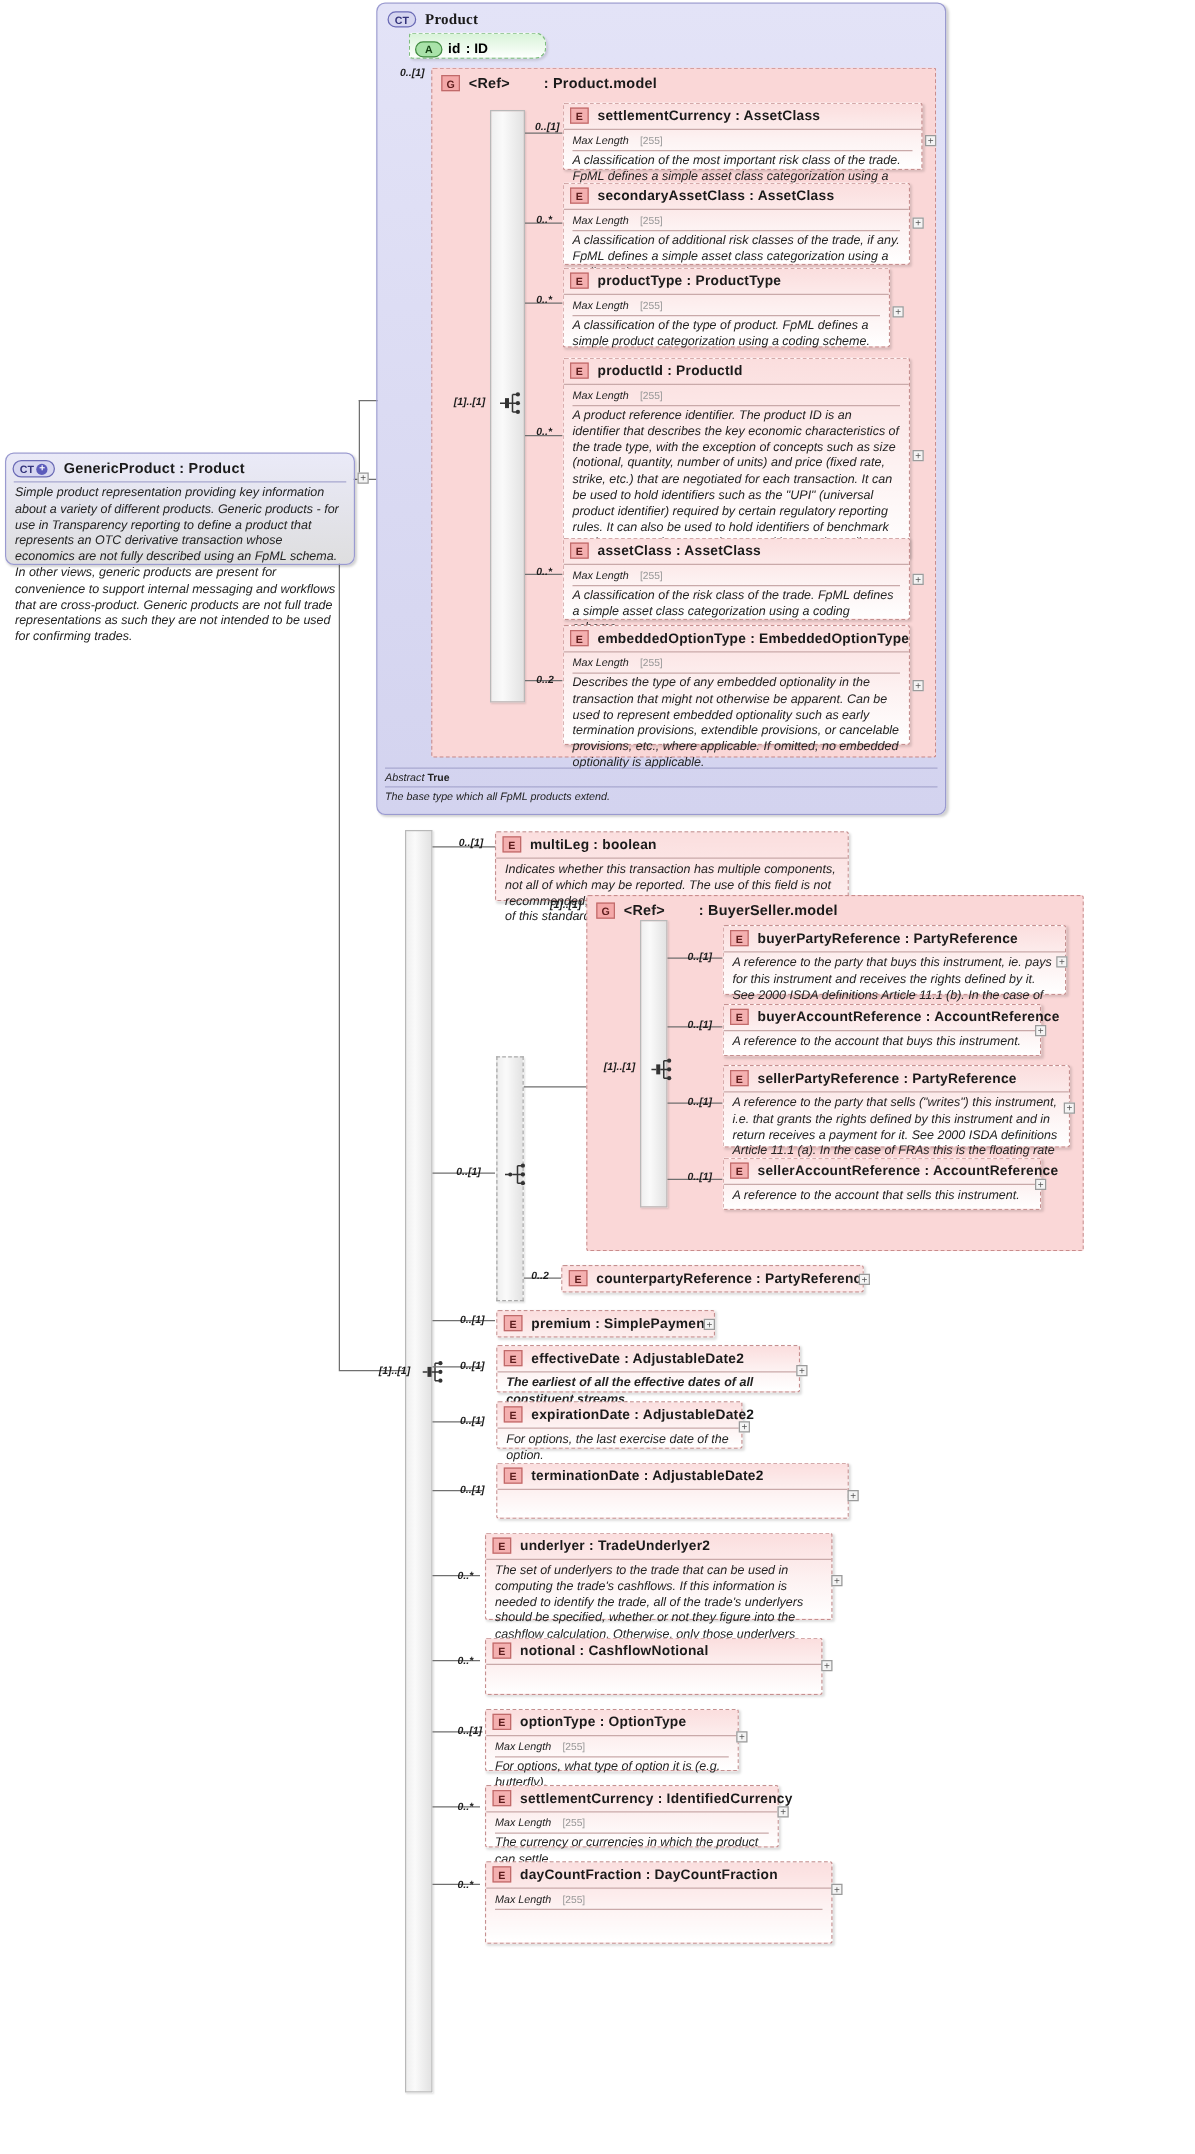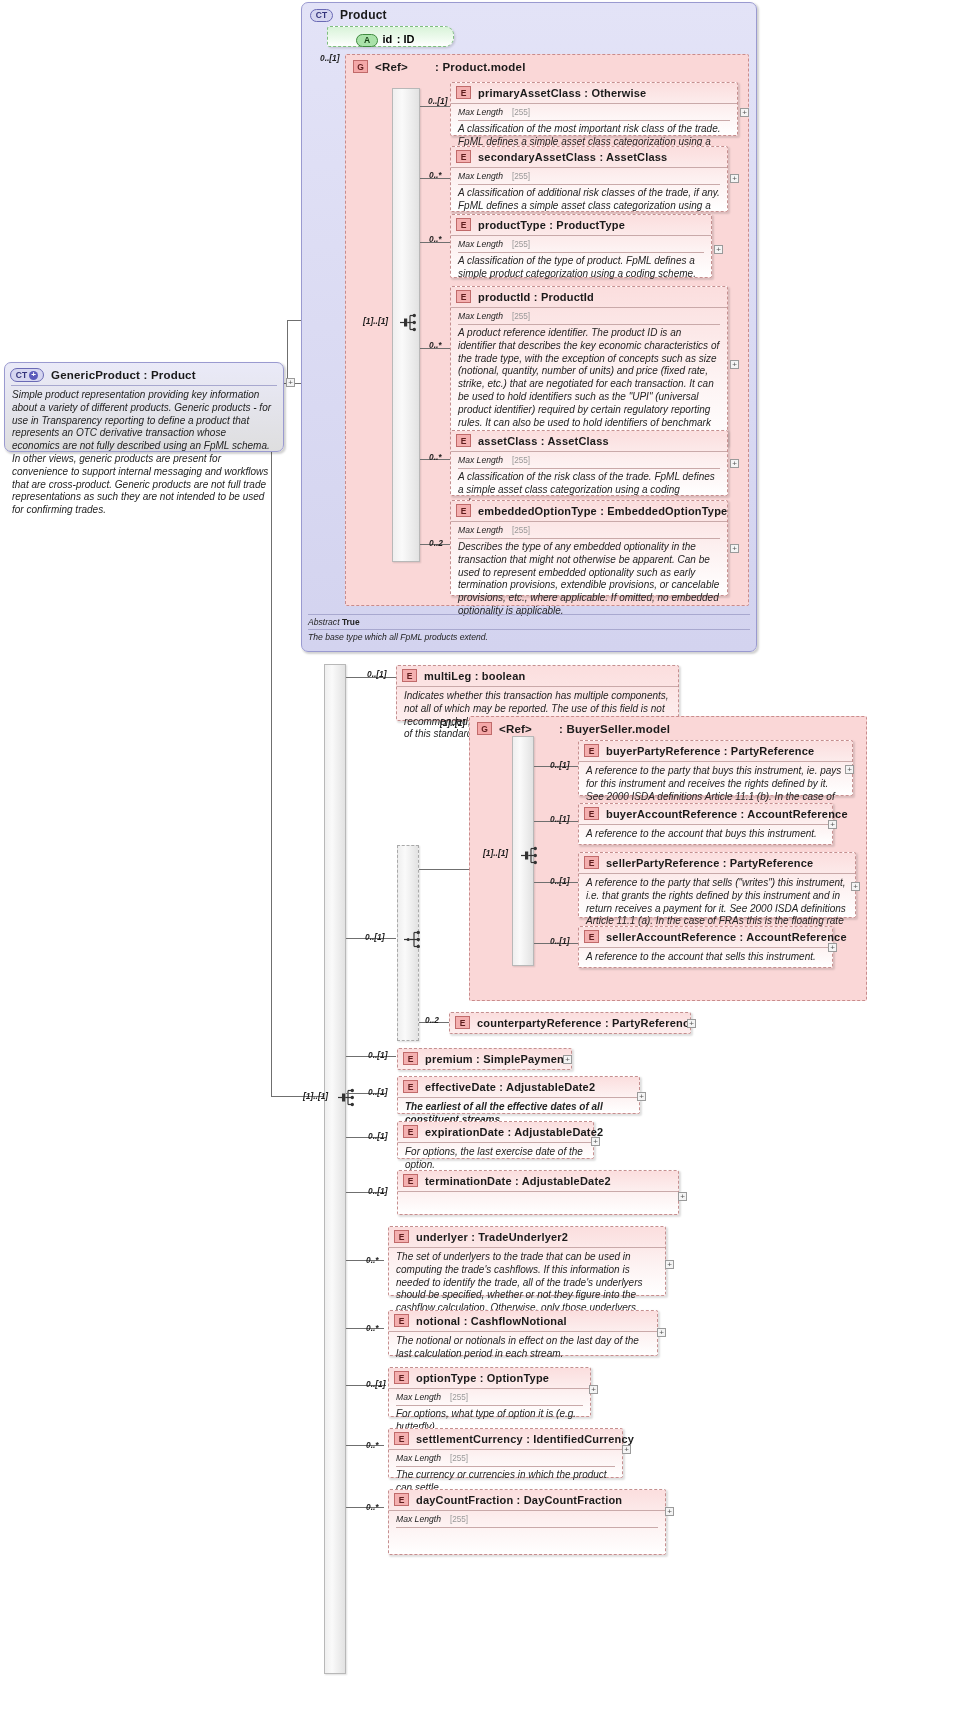--- a/index.html
+++ b/index.html
@@ -119,21 +119,21 @@
     font-size: 8.5px;
   }
 
   
   .ct-box {
     background: linear-gradient(180deg,#e3e3f7 0%, #d3d3ef 100%);
     border: 1px solid #9a9ad0;
     border-radius: 7px;
     box-shadow: 1.5px 1.5px 2px rgba(0,0,0,.18);
   }
-  .ct-box .hdr .title { font-size: 12px; }
+  .ct-box .hdr .title { font-size: 12px; font-family: Liberation Serif, serif; }
 
   .ct-doc-box {
     background: linear-gradient(180deg,#eaeaf8 0%, #dededf 100%);
     border: 1px solid #9a9ad0;
     border-radius: 7px;
     box-shadow: 1.5px 1.5px 2px rgba(0,0,0,.18);
   }
 
   
   .grp-box {
@@ -253,21 +253,21 @@
   </div>
   <div class="plusbox" style="left:286px; top:378px;">+</div>
 
   <div class="node ct-box" style="left:301px; top:2px; width:456px; height:650px;">
     <div class="hdr" style="padding:5px 6px 2px 8px;">
       <span class="badge badge-ct">CT</span>
       <span class="title">Product</span>
     </div>
   </div>
 
-  <div class="attr-box" style="left:327px; top:26px; width:127px; height:21px;padding-left:24px;">
+  <div class="attr-box" style="left:327px; top:26px; width:110px; height:21px;">
     <div class="hdr">
       <span class="badge badge-a">A</span>
       <span class="title" style="min-width:44px;">id</span>
       <span class="title">: ID</span>
     </div>
   </div>
   <div class="mult" style="left:320px; top:53px;">0..[1]</div>
 
   <div class="node grp-box" style="left:345px; top:54px; width:404px; height:552px;">
     <div class="hdr" style="padding:5px 6px 2px 7px;">
@@ -295,21 +295,21 @@
   <div class="ln h" style="left:420px; top:106px; width:30px;"></div>
   <div class="ln h" style="left:420px; top:178px; width:30px;"></div>
   <div class="ln h" style="left:420px; top:242px; width:30px;"></div>
   <div class="ln h" style="left:420px; top:348px; width:30px;"></div>
   <div class="ln h" style="left:420px; top:459px; width:30px;"></div>
   <div class="ln h" style="left:420px; top:544px; width:30px;"></div>
 
   <div class="node el-box" style="left:450px; top:82px; width:288px; height:54px;">
     <div class="hdr">
       <span class="badge badge-e">E</span>
-      <span class="title">primaryAssetClass : Otherwise</span>
+      <span class="title">settlementCurrency : AssetClass</span>
     </div>
     <div class="rule"></div>
     <div class="body" style="padding-top:0;">
       <div class="facet">
         <span>Max Length</span><span class="val">[255]</span>
       </div>
       <div class="rule"></div>
       <div class="desc">A classification of the most important risk class of the trade. FpML defines a simple asset class categorization using a coding scheme.</div>
     </div>
   </div>
@@ -615,23 +615,20 @@
   </div>
   <div class="mult" style="left:366px; top:1255px;">0..*</div>
   <div class="plusbox" style="left:665px; top:1260px;">+</div>
 
   <div class="node el-box" style="left:388px; top:1310px; width:270px; height:46px;">
     <div class="hdr">
       <span class="badge badge-e">E</span>
       <span class="title">notional : CashflowNotional</span>
     </div>
     <div class="rule"></div>
-    <div class="body" style="padding-top:1px;">
-      <div class="desc">The notional or notionals in effect on the last day of the last calculation period in each stream.</div>
-    </div>
   </div>
   <div class="mult" style="left:366px; top:1323px;">0..*</div>
   <div class="plusbox" style="left:657px; top:1328px;">+</div>
 
   <div class="node el-box" style="left:388px; top:1367px; width:203px; height:50px;">
     <div class="hdr">
       <span class="badge badge-e">E</span>
       <span class="title">optionType : OptionType</span>
     </div>
     <div class="rule"></div>

